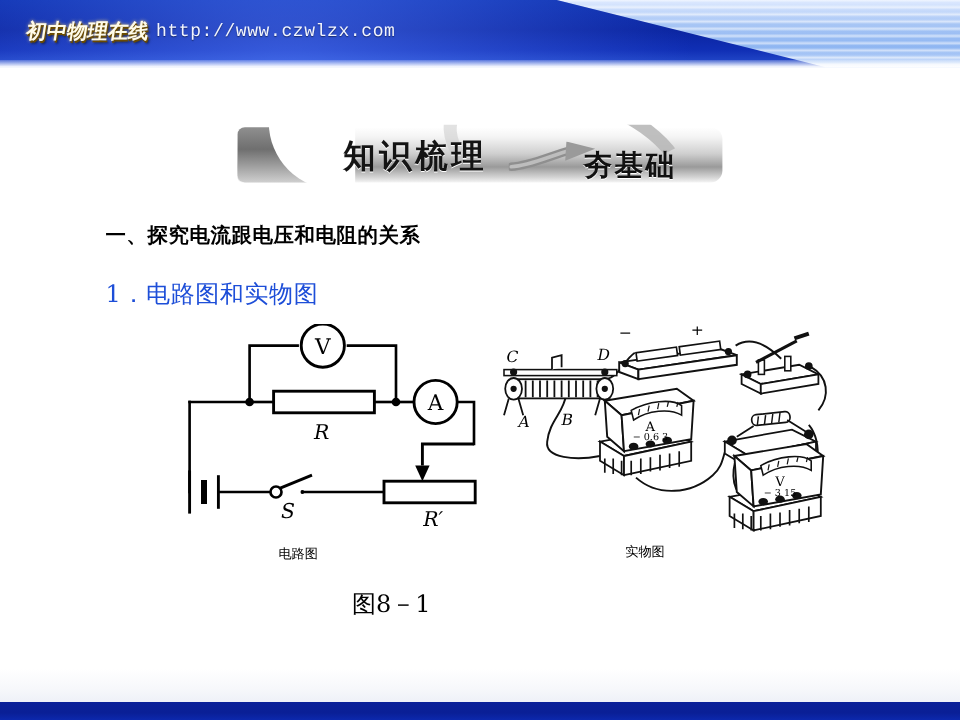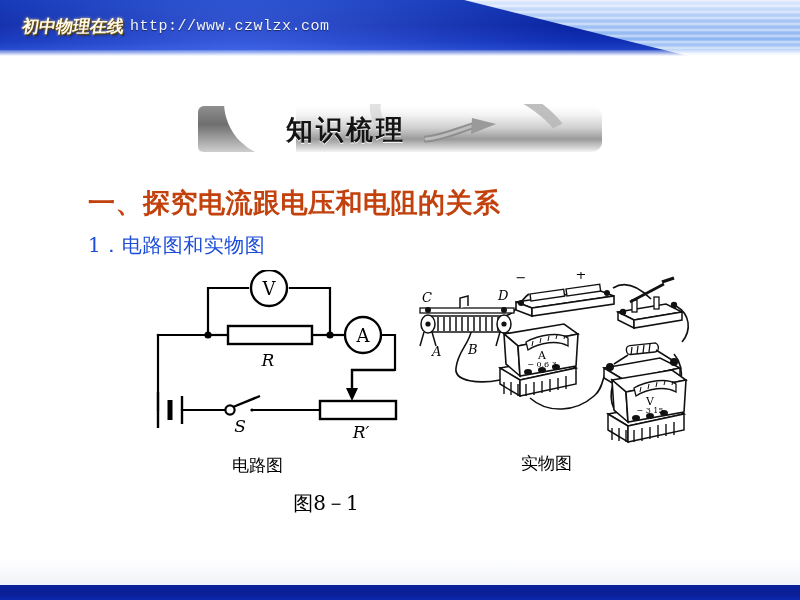--- a/index.html
+++ b/index.html
@@ -98,34 +98,34 @@
     position:absolute;left:288px;top:22px;
     font-family:"DejaVu Sans", sans-serif;
     font-size:24px;font-weight:bold;color:#111111;letter-spacing:2px;
     text-shadow:0 1px 0 #ffffff;
   }
 
   
   #heading-1{
     position:absolute;left:88px;top:185px;
     font-family:Liberation Mono, monospace;
-    font-size:27px;font-weight:bold;color:#c2410c;letter-spacing:0.5px;
+    font-size:17px;font-weight:bold;color:#000000;letter-spacing:0.5px;
   }
   #heading-2{
     position:absolute;left:88px;top:232px;
     font-family:"DejaVu Serif", serif;
     font-size:20px;color:#1d4ed8;letter-spacing:0.5px;
   }
 
   
   #figure-area{position:absolute;left:0;top:270px;width:800px;height:250px;}
   .fig-caption{
     position:absolute;
     font-family:"DejaVu Serif", serif;
-    font-size:17px;color:#000;white-space:nowrap;
+    font-size:11px;color:#000;white-space:nowrap;
   }
   #caption-circuit{left:232px;top:184px;}
   #caption-physical{left:521px;top:182px;}
   #figure-number{
     position:absolute;left:0;top:490px;width:652px;text-align:center;
     font-family:"DejaVu Serif", serif;
     font-size:20px;color:#000;
   }
 
   
@@ -153,20 +153,21 @@
   <div id="banner-plate"></div>
   <div id="banner-leftcap"></div>
   <div id="banner-leftcurve"></div>
   <div id="banner-swirl"></div>
   <div id="banner-title-1">知识梳理</div>
   <svg id="banner-arrow" viewBox="0 0 86 26">
     <path d="M2 21 C 18 20, 34 12, 52 7" stroke="#8f8f8f" stroke-width="7" fill="none" stroke-linecap="round"></path>
     <path d="M2 21 C 18 20, 34 12, 52 7" stroke="#bdbdbd" stroke-width="3" fill="none" stroke-linecap="round"></path>
     <polygon points="48,0 72,6 47,16" fill="#9a9a9a"></polygon>
   </svg>
+  <div id="banner-title-2">夯基础</div>
 </div>
 
 <div id="heading-1">一、探究电流跟电压和电阻的关系</div>
 <div id="heading-2">1．电路图和实物图</div>
 
 <div id="figure-area">
 
   <svg style="position:absolute;left:140px;top:0px;" width="270" height="180" viewBox="0 0 270 180">
     <g stroke="#000" stroke-width="2.2" fill="none" stroke-linecap="square">
 

